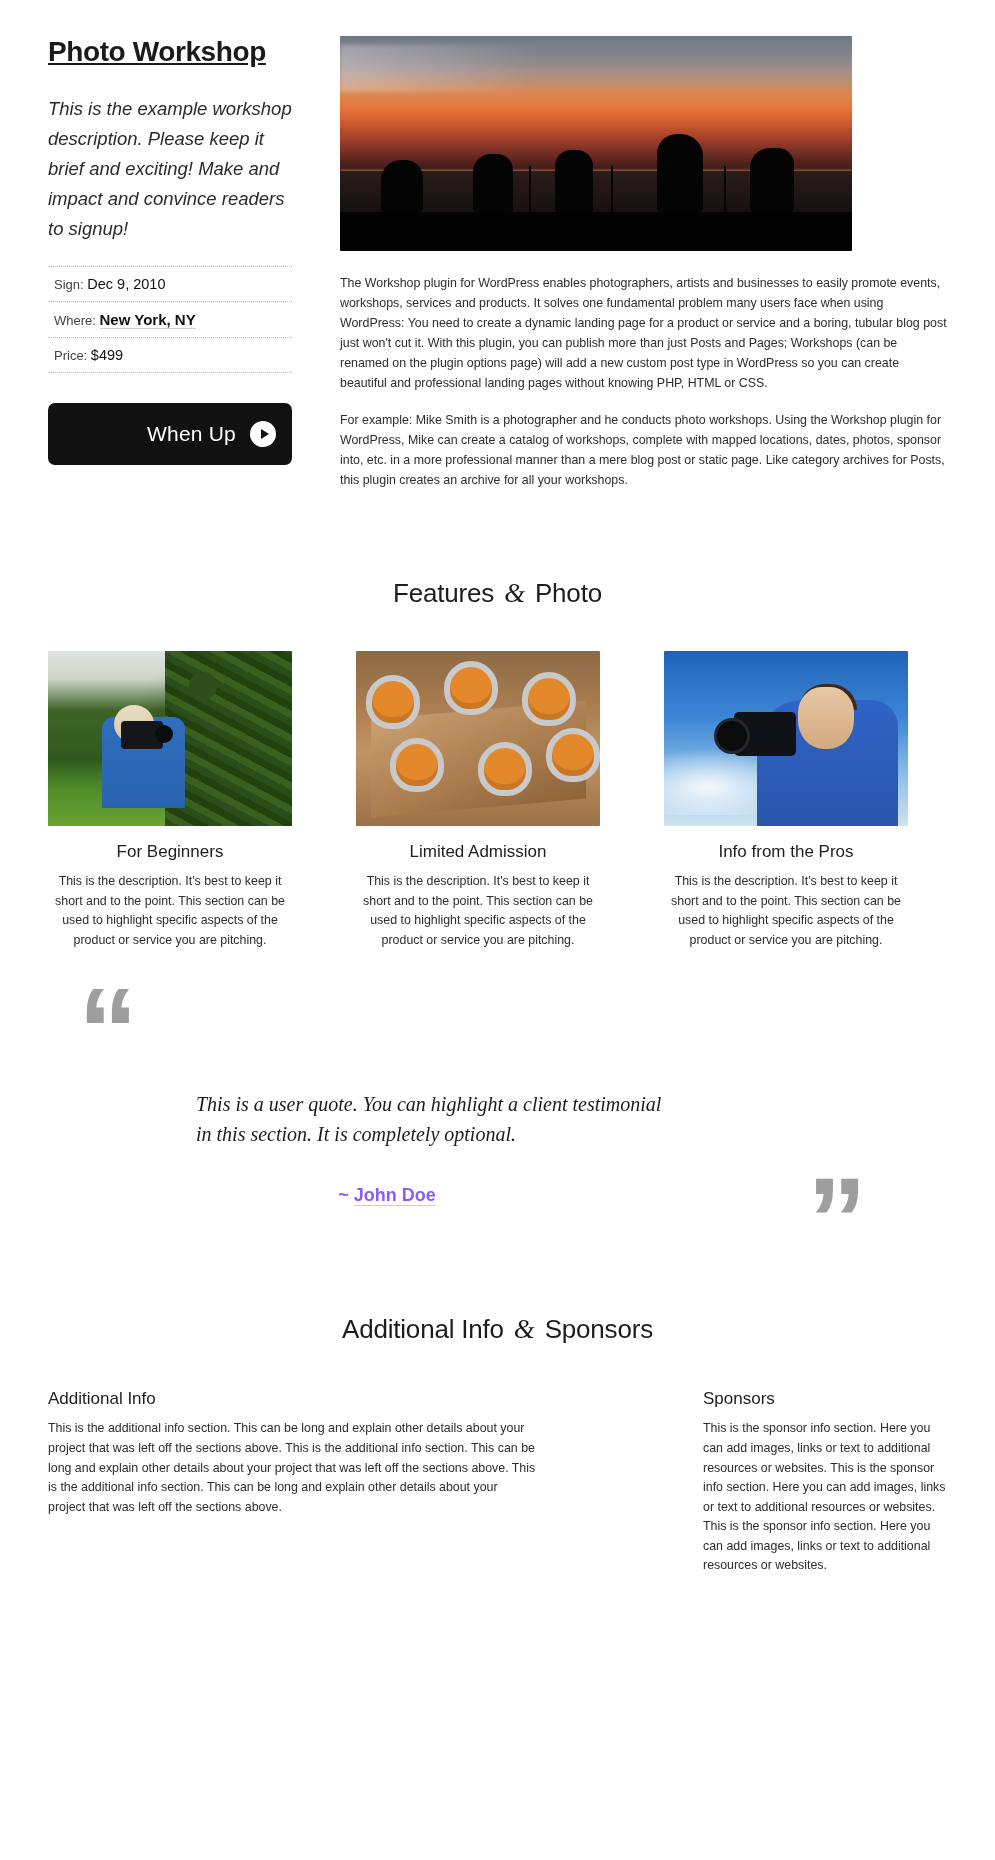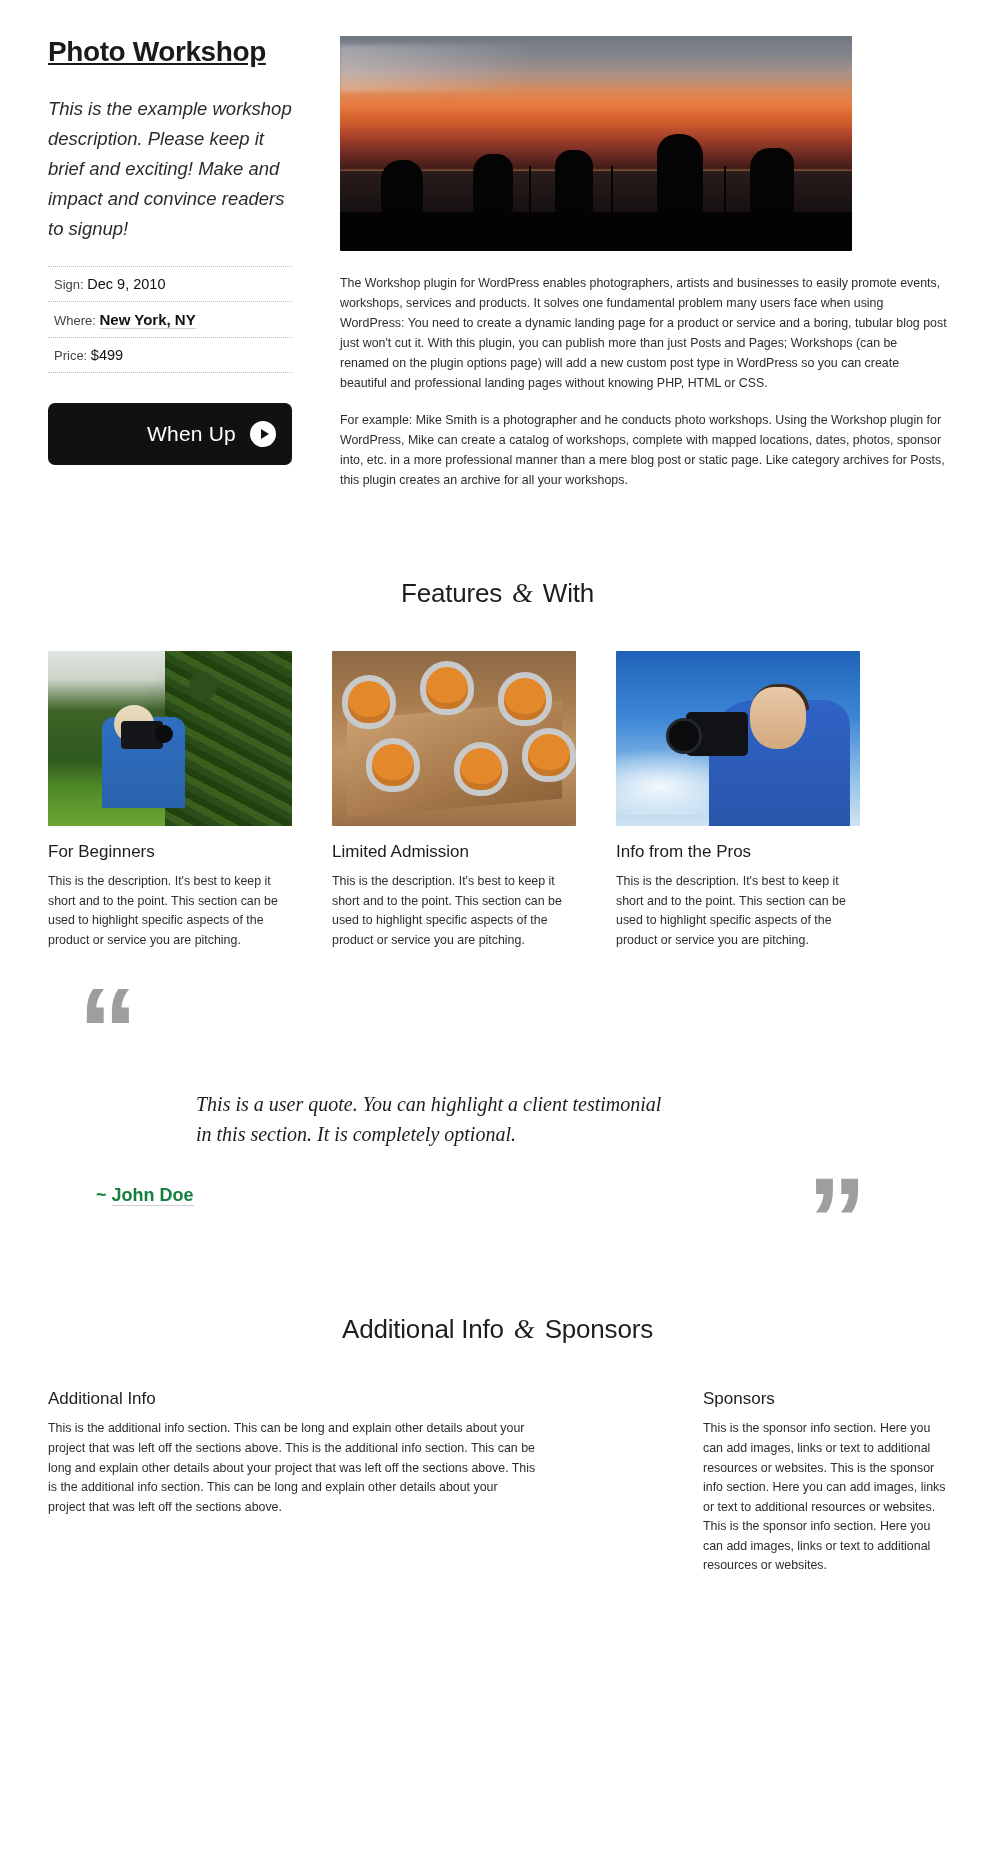--- a/index.html
+++ b/index.html
@@ -149,22 +149,23 @@
     font-family: "Liberation Serif", "DejaVu Serif", serif;
     font-style: italic;
     font-size: 27px;
     padding: 0 3px;
   }
 
   
   .features-wrap { padding: 72px 48px 0 48px; }
   .features {
     display: flex;
-    gap: 40px;
+    gap: 64px;
     margin-top: 42px;
+    text-align: center;
   }
   .feature { width: 244px; flex: 0 0 244px; }
   .feature-photo {
     width: 244px; height: 175px;
     overflow: hidden; position: relative;
     border-radius: 1px;
   }
   .ph-beginners {
     background:
       radial-gradient(circle at 72% 45%, rgba(0,0,0,0.25) 0%, rgba(0,0,0,0) 45%),
@@ -284,24 +285,24 @@
     margin: 82px 0 0 148px;
     font-family: "Liberation Serif", "DejaVu Serif", serif;
     font-style: italic;
     font-size: 20px;
     line-height: 1.46;
     color: #1b1b1b;
   }
   .quote-cite {
     width: 582px;
     margin: 36px 0 0 48px;
-    text-align: left;
+    text-align: center;
     font-size: 18px;
     font-weight: bold;
-    color: #15803d;
+    color: #8b5cf6;
   }
   .quote-cite .name { border-bottom: 1px solid #cfcfcf; }
 
   
   .addl-wrap { padding: 44px 48px 56px 48px; }
   .addl-cols {
     display: flex;
     gap: 42px;
     margin-top: 44px;
   }
@@ -375,21 +376,21 @@
         <p>The Workshop plugin for WordPress enables photographers, artists and businesses to easily promote events, workshops, services and products.  It solves one fundamental problem many users face when using WordPress:  You need to create a dynamic landing page for a product or service and a boring, tubular blog post just won't cut it.  With this plugin, you can publish more than just Posts and Pages; Workshops (can be renamed on the plugin options page) will add a new custom post type in WordPress so you can create beautiful and professional landing pages without knowing PHP, HTML or CSS.</p>
         <p>For example:  Mike Smith is a photographer and he conducts photo workshops.  Using the Workshop plugin for WordPress, Mike can create a catalog of workshops, complete with mapped locations, dates, photos, sponsor into, etc. in a more professional manner than a mere blog post or static page.  Like category archives for Posts, this plugin creates an archive for all your workshops.</p>
       </div>
     </div>
   </section>
 
   <section class="features-wrap">
     <h2 class="section-heading">
       <span>Features</span>
       <span class="amp">&amp;</span>
-      <span>With</span>
+      <span>Photo</span>
     </h2>
 
     <div class="features">
 
       <div class="feature">
         <div class="feature-photo ph-beginners">
           <div class="hedge"></div>
           <div class="subj"></div>
           <div class="head"></div>
           <div class="cam"></div>

